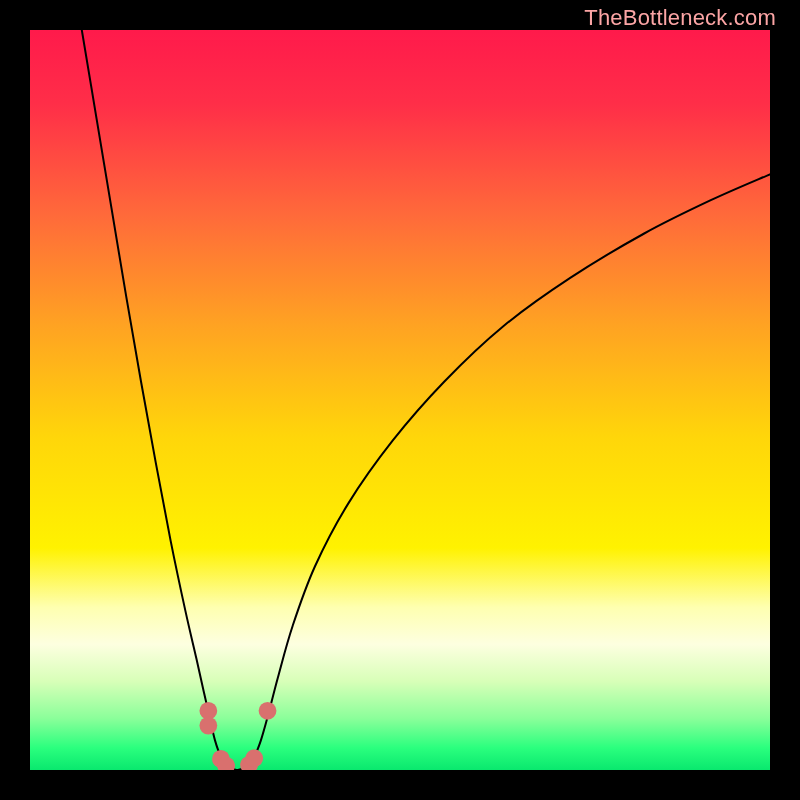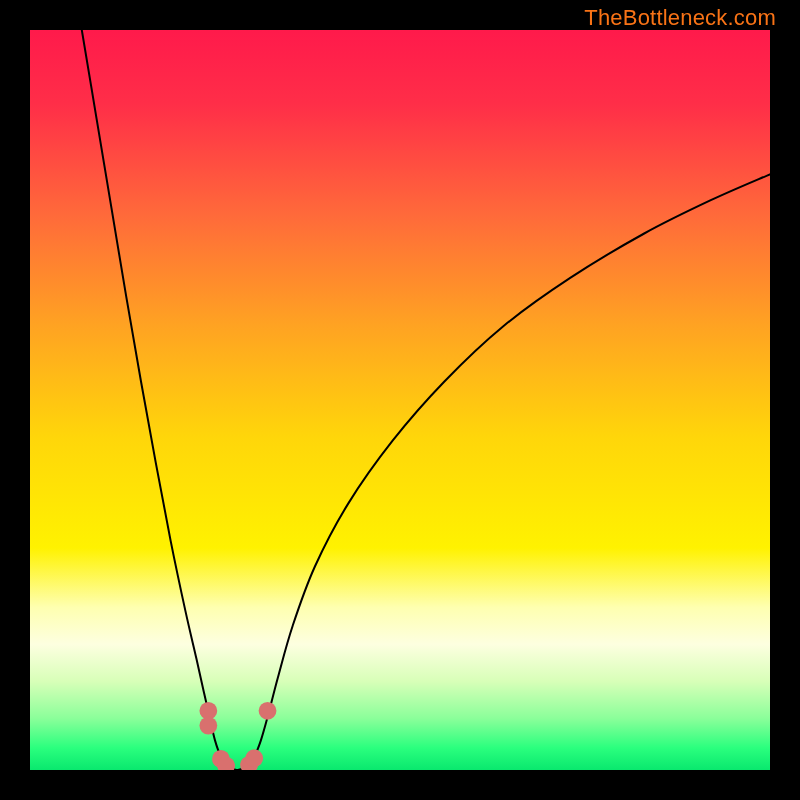--- a/index.html
+++ b/index.html
@@ -22,21 +22,21 @@
     top: 30px;
     left: 30px;
     width: 740px;
     height: 740px;
     overflow: hidden;
   }
   .watermark {
     position: absolute;
     top: 5px;
     right: 24px;
-    color: #f97316;
+    color: #fca5a5;
     font-size: 22px;
     font-weight: 500;
     letter-spacing: 0.2px;
   }
 </style>
 </head>
 <body>
 
 <div class="frame">
 

